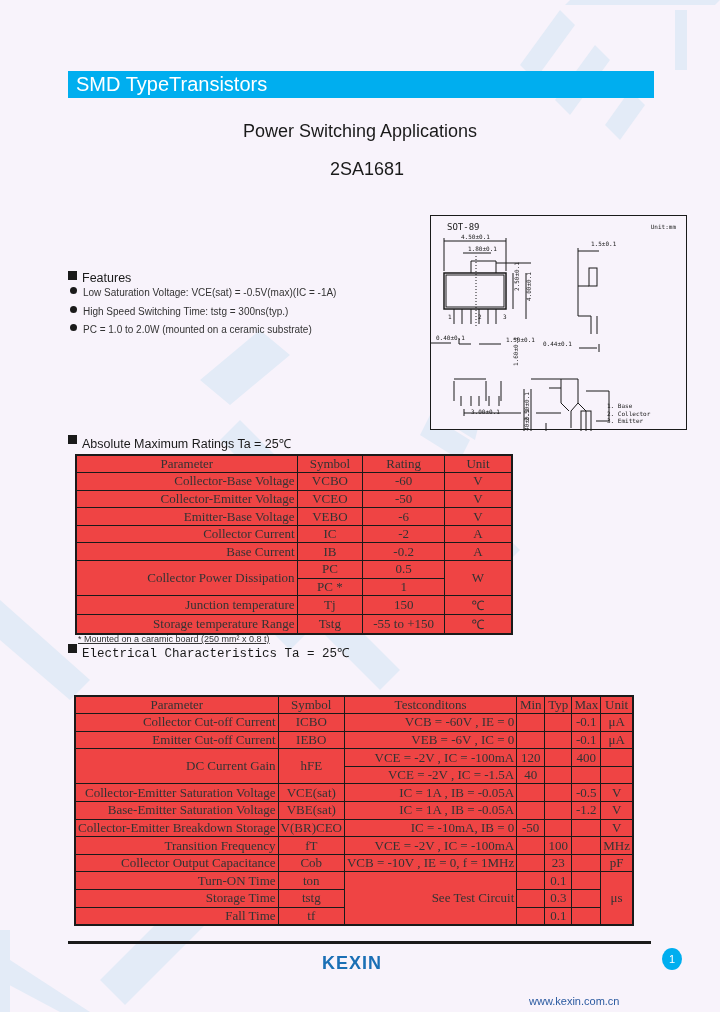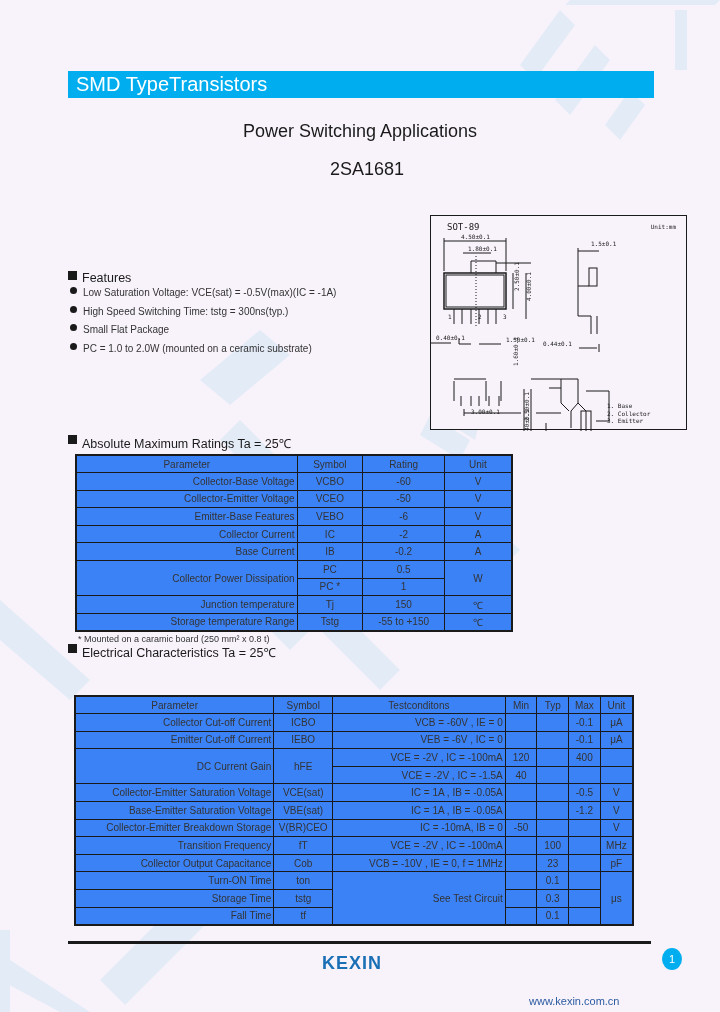--- a/index.html
+++ b/index.html
@@ -39,32 +39,33 @@
 
   .pkg {
     position: absolute; left: 430px; top: 215px; width: 257px; height: 215px;
     border: 1.5px solid #1a1a1a; background: #f8f3fb;
   }
   .pkg-name { position: absolute; left: 16px; top: 6px; font-family: "DejaVu Sans Mono", monospace; font-size: 9px; }
   .pkg-unit { position: absolute; right: 10px; top: 7px; font-family: "DejaVu Sans Mono", monospace; font-size: 6px; }
   .pkg-legend { position: absolute; left: 176px; top: 186px; font-family: "DejaVu Sans Mono", monospace; font-size: 6px; line-height: 7.5px; }
 
   table.spec {
-    position: absolute; border-collapse: collapse; font-size: 10px; color: #333;
-    background: #3b82f6;
+    position: absolute; border-collapse: collapse; font-size: 13px; color: #333;
+    background: #ef4444;
+    font-family: Liberation Serif, serif;
   }
   table.spec td, table.spec th {
     border: 1px solid #1a1a1a; font-weight: normal; height: 17.6px; padding: 0 2px;
     white-space: nowrap;
   }
   table.spec { border: 2px solid #1a1a1a; }
   .c { text-align: center; }
   .l { text-align: right; }
 
-  .footnote { position: absolute; left: 78px; top: 634px; font-size: 9px; color: #333; }
+  .footnote { position: absolute; left: 78px; top: 634px; font-size: 9px; color: #333; text-decoration: underline; }
 
   .footer-line { position: absolute; left: 68px; top: 941px; width: 583px; height: 3px; background: #1a1a1a; }
   .logo {
     position: absolute; left: 322px; top: 953px; font-size: 18px; font-weight: bold;
     color: #1a6fb5; letter-spacing: 1px;
   }
   .url { position: absolute; left: 529px; top: 959px; font-size: 11px; color: #2a5aa0; margin-top: 36px; }
   .page-num {
     position: absolute; left: 662px; top: 948px; width: 20px; height: 22px; border-radius: 50%;
     background: #00aeef; color: #fff; font-size: 11px; display: flex; align-items: center; justify-content: center;
@@ -110,24 +111,20 @@
     <span>Features</span>
   </div>
   <ul class="features">
     <li>
         <span class="dot"></span>
         <span>Low Saturation Voltage: VCE(sat) = -0.5V(max)(IC = -1A)</span>
       </li>
     <li>
         <span class="dot"></span>
         <span>High Speed Switching Time: tstg = 300ns(typ.)</span>
-      </li>
-    <li>
-        <span class="dot"></span>
-        <span>Small Flat Package</span>
       </li>
     <li>
         <span class="dot"></span>
         <span>PC = 1.0 to 2.0W (mounted on a ceramic substrate)</span>
       </li>
   </ul>
 
   <div class="pkg">
     <div class="pkg-name">SOT-89</div>
     <div class="pkg-unit">Unit:mm</div>
@@ -212,21 +209,21 @@
       <td class="c">-60</td>
       <td class="c">V</td>
     </tr>
     <tr>
       <td class="l">Collector-Emitter Voltage</td>
       <td class="c">VCEO</td>
       <td class="c">-50</td>
       <td class="c">V</td>
     </tr>
     <tr>
-      <td class="l">Emitter-Base Features</td>
+      <td class="l">Emitter-Base Voltage</td>
       <td class="c">VEBO</td>
       <td class="c">-6</td>
       <td class="c">V</td>
     </tr>
     <tr>
       <td class="l">Collector Current</td>
       <td class="c">IC</td>
       <td class="c">-2</td>
       <td class="c">A</td>
     </tr>
@@ -255,21 +252,21 @@
     <tr>
       <td class="l">Storage temperature Range</td>
       <td class="c">Tstg</td>
       <td class="c">-55 to +150</td>
       <td class="c">℃</td>
     </tr>
   </tbody>
     </table>
   <div class="footnote">* Mounted on a caramic board (250 mm² x 0.8 t)</div>
 
-  <div class="section-head" style="top:644px;">
+  <div class="section-head" style="top:644px;font-family:Liberation Mono, monospace;">
     <span class="sq"></span>
     <span>Electrical Characteristics Ta = 25℃</span>
   </div>
   <table class="spec" style="left:74px; top:695px; width:560px;">
     <colgroup>
       <col style="width:182px">
         <col style="width:45px">
         <col style="width:158px">
       <col style="width:29px">
         <col style="width:29px">

